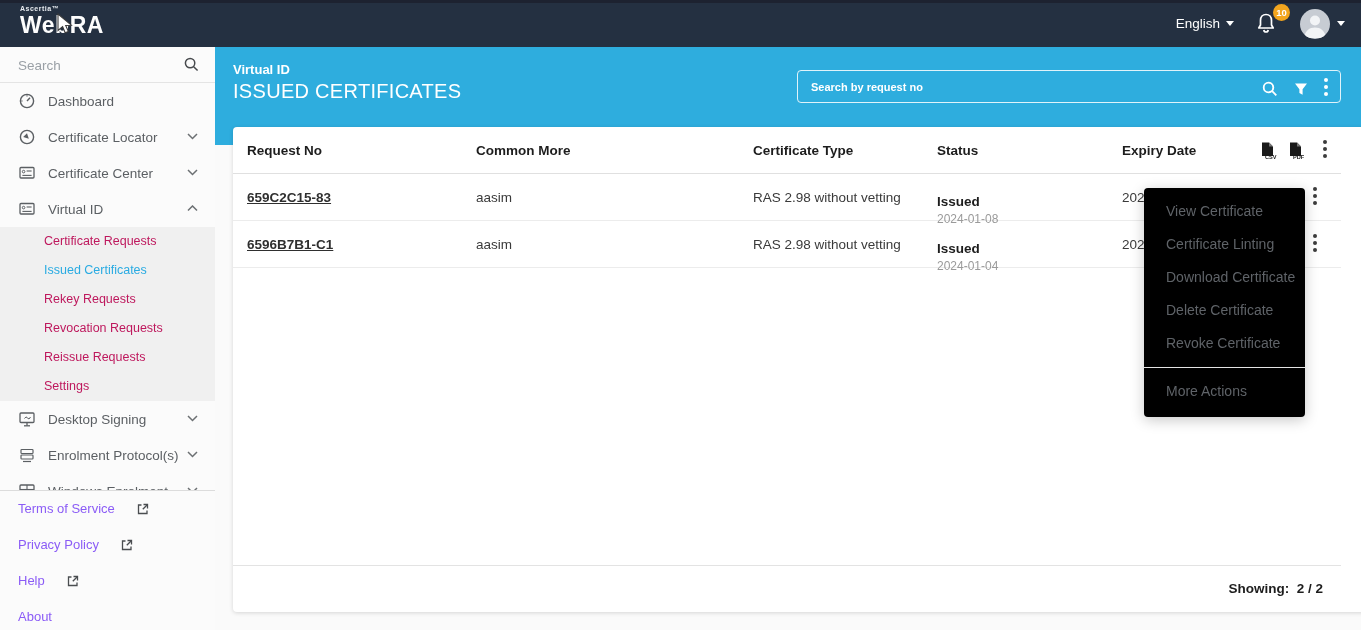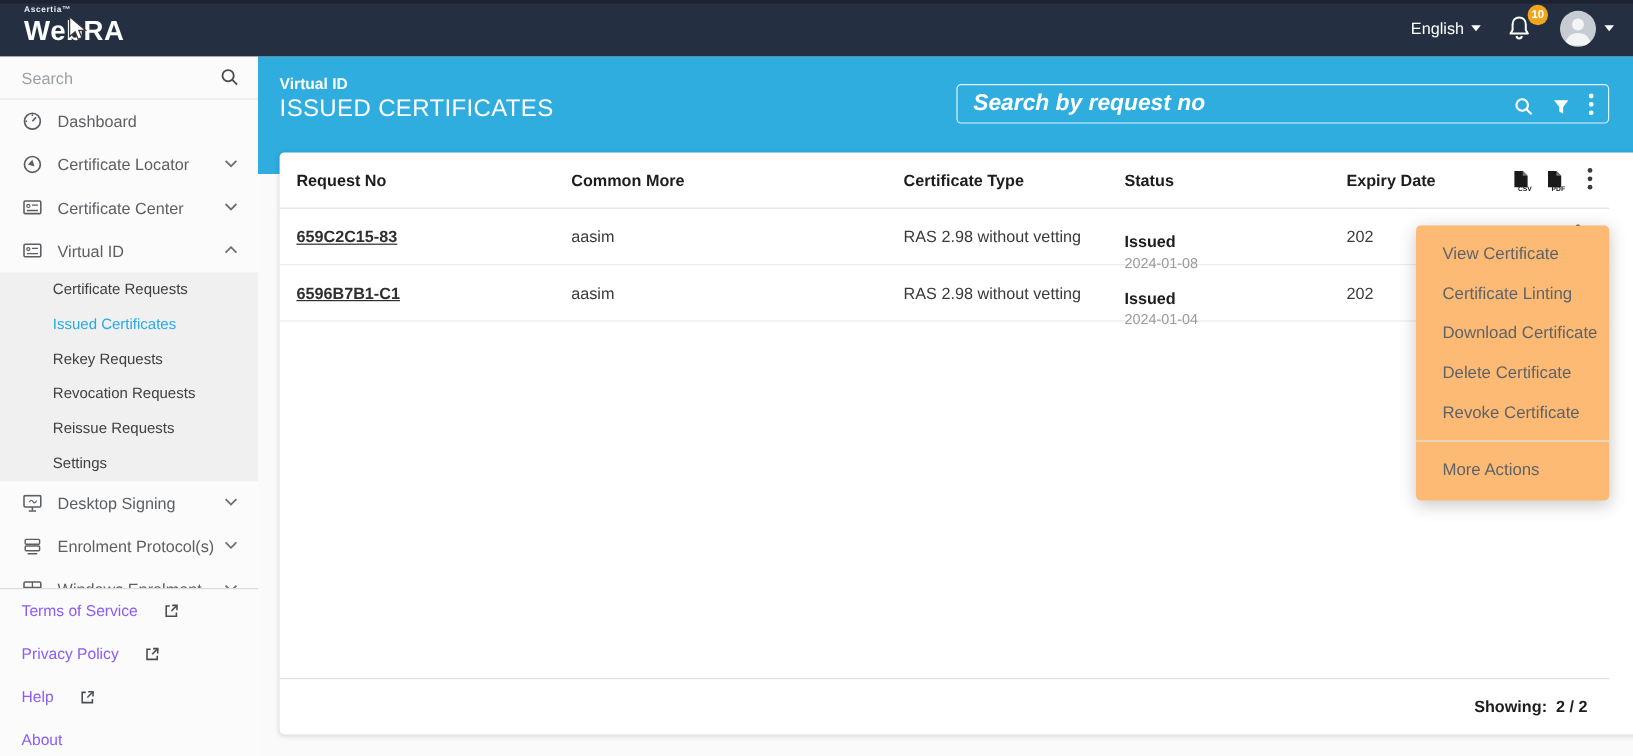--- a/index.html
+++ b/index.html
@@ -22,33 +22,33 @@
 
   
   .sidebar { position:absolute; left:0; top:47px; width:215px; height:583px; background:#fbfbfb; z-index:10; }
   .side-search { position:absolute; left:0; top:0; width:215px; height:36px; border-bottom:1px solid #e4e4e4; }
   .side-search input { position:absolute; left:18px; top:6px; width:150px; height:24px; border:none; background:transparent; font-size:13.5px; color:#444; outline:none; font-family:"Liberation Sans",sans-serif; }
   .side-search input::placeholder { color:#9aa0a6; }
   .side-search .mag { position:absolute; right:16px; top:10px; }
   .nav-item { position:absolute; left:0; width:215px; height:36px; display:flex; align-items:center; padding-left:19px; gap:13px; color:#5b5f63; font-size:13.5px; cursor:pointer; }
   .nav-item .chev { position:absolute; right:17px; top:14px; }
   .submenu { position:absolute; left:0; top:180px; width:215px; height:174px; background:#f0f0f0; }
-  .sub-item { height:29px; line-height:29px; padding-left:44px; font-size:12.5px; color:#404040; cursor:pointer; }
+  .sub-item { height:29px; line-height:29px; padding-left:44px; font-size:12.5px; color:#be185d; cursor:pointer; }
   .sub-item.active { color:#29abe2; }
   .side-footer { position:absolute; left:0; top:443px; width:215px; height:140px; background:#fbfbfb; border-top:1px solid #dcdcdc; }
   .foot-link { height:36px; line-height:36px; padding-left:18px; font-size:13px; color:#8b5cf6; cursor:pointer; display:flex; align-items:center; gap:22px; }
 
   
   .main { position:absolute; left:215px; top:47px; width:1146px; height:583px; background:#fafafa; }
   .cyan-band { position:absolute; left:0; top:0; width:1146px; height:98px; background:#2eadde; }
   .page-titles { position:absolute; left:18px; top:15px; color:#fff; }
   .crumb { font-size:13px; font-weight:600; margin-bottom:3px; }
   .page-title { font-size:20px; font-weight:500; letter-spacing:.3px; }
   .head-search { position:absolute; left:582px; top:23px; width:544px; height:33px; border:1px solid rgba(255,255,255,.85); border-radius:4px; }
-  .head-search input { position:absolute; left:13px; top:3px; width:420px; height:25px; background:transparent; border:none; outline:none; color:#fff; font-size:19px; font-weight:bold; font-family:"Liberation Sans",sans-serif;font-style:italic; }
+  .head-search input { position:absolute; left:13px; top:3px; width:420px; height:25px; background:transparent; border:none; outline:none; color:#fff; font-size:11px; font-weight:bold; font-family:"Liberation Sans",sans-serif; }
   .head-search input::placeholder { color:#fff; opacity:1; }
   .hs-icons { position:absolute; right:12px; top:7px; display:flex; gap:16px; align-items:center; }
 
   
   .card { position:absolute; left:18px; top:80px; width:1312px; height:485px; background:#fff; border-radius:4px; box-shadow:0 1px 4px rgba(0,0,0,.15); }
   .t-head { position:absolute; left:0; top:0; width:1108px; height:47px; border-bottom:1px solid #e0e0e0; }
   .t-col { position:absolute; top:0; height:47px; line-height:47px; font-size:13.5px; font-weight:bold; color:#1d1d1d; }
   .c1 { left:14px; } .c2 { left:243px; } .c3 { left:520px; } .c4 { left:704px; } .c5 { left:889px; }
   .t-head-icons { position:absolute; right:14px; top:13px; display:flex; gap:9px; align-items:center; }
   .t-row { position:absolute; left:0; width:1108px; height:47px; border-bottom:1px solid #ececec; }
@@ -59,21 +59,21 @@
   .status-main { font-size:13.5px; font-weight:bold; color:#1d1d1d; }
   .status-date { font-size:12px; color:#9a9a9a; margin-top:3px; }
   .row-kebab { position:absolute; left:1080px; top:13px; cursor:pointer; }
   .kebab { display:inline-block; width:4px; }
   .kebab i { display:block; width:4px; height:4px; border-radius:50%; background:#3c3c3c; margin:0 0 3px 0; }
   .kebab.white i { background:#fff; }
   .card-foot { position:absolute; left:0; top:438px; width:1108px; height:47px; border-top:1px solid #e3e3e3; }
   .showing { position:absolute; right:18px; top:15px; font-size:13.5px; font-weight:bold; color:#1d1d1d; }
 
   
-  .ctx-menu { position:absolute; left:965px; top:141px; width:161px; height:229px; background:#fdba74; border-radius:4px; box-shadow:0 3px 14px rgba(0,0,0,.22); z-index:40; padding-top:7px; }
+  .ctx-menu { position:absolute; left:929px; top:141px; width:161px; height:229px; background:#000000; border-radius:4px; box-shadow:0 3px 14px rgba(0,0,0,.22); z-index:40; padding-top:7px; }
   .ctx-item { height:33px; line-height:33px; padding-left:22px; font-size:14px; color:#5f6368; cursor:pointer; white-space:nowrap; }
   .ctx-div { height:1px; background:#e4e4e4; margin:7px 0 7px 0; }
 
   .fileicon { position:relative; width:19px; height:18px; cursor:pointer; }
 
   .cursor-svg { position:absolute; left:57px; top:13px; z-index:99; pointer-events:none; }
 </style>
 </head>
 <body>
 

